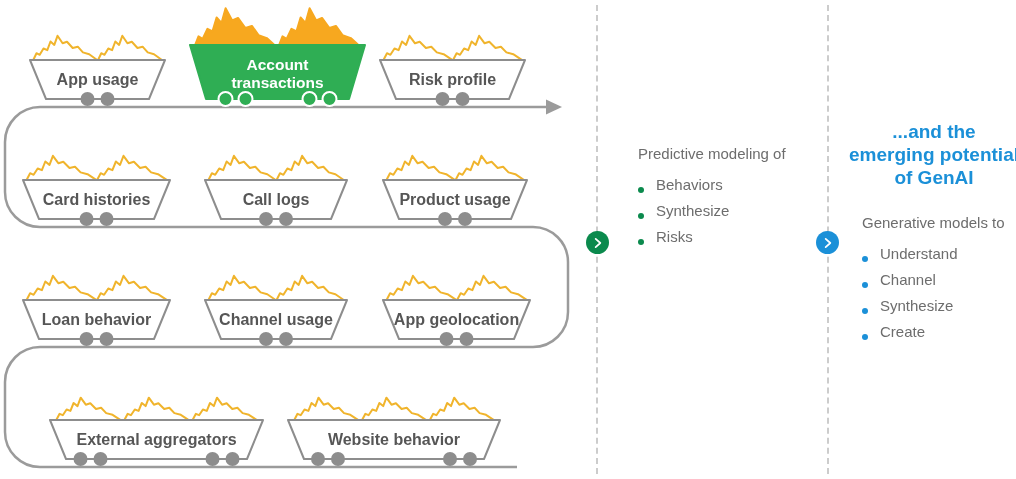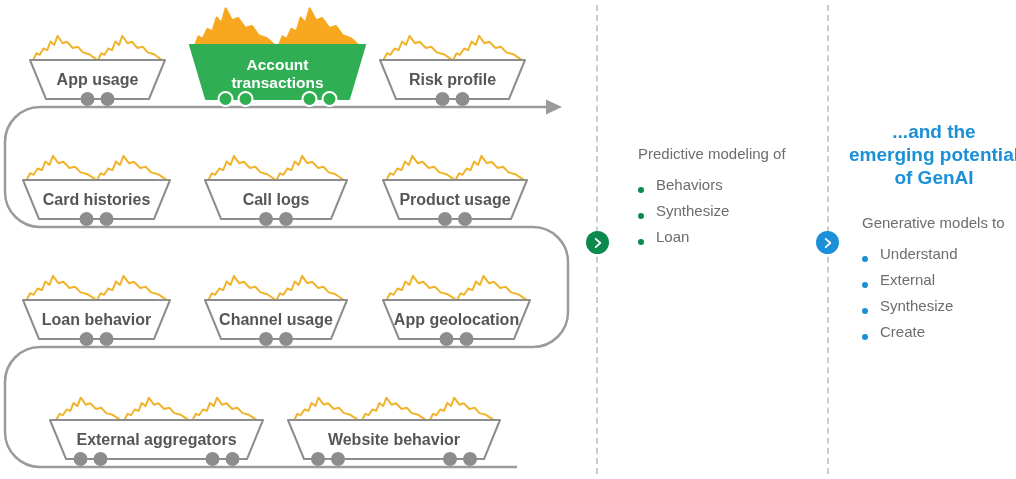--- a/index.html
+++ b/index.html
@@ -167,38 +167,38 @@
         <li>
           <span class="dot"></span>
           <span>Behaviors</span>
         </li>
         <li>
           <span class="dot"></span>
           <span>Synthesize</span>
         </li>
         <li>
           <span class="dot"></span>
-          <span>Loan</span>
+          <span>Risks</span>
         </li>
       </ul>
   </section>
 
   <section class="col col-right">
     <h2>...and the
 emerging potential
 of GenAI</h2>
     <p class="sub">Generative models to</p>
     <ul class="bullets" id="bullets-genai">
         <li>
           <span class="dot"></span>
           <span>Understand</span>
         </li>
         <li>
           <span class="dot"></span>
-          <span>External</span>
+          <span>Channel</span>
         </li>
         <li>
           <span class="dot"></span>
           <span>Synthesize</span>
         </li>
         <li>
           <span class="dot"></span>
           <span>Create</span>
         </li>
       </ul>

